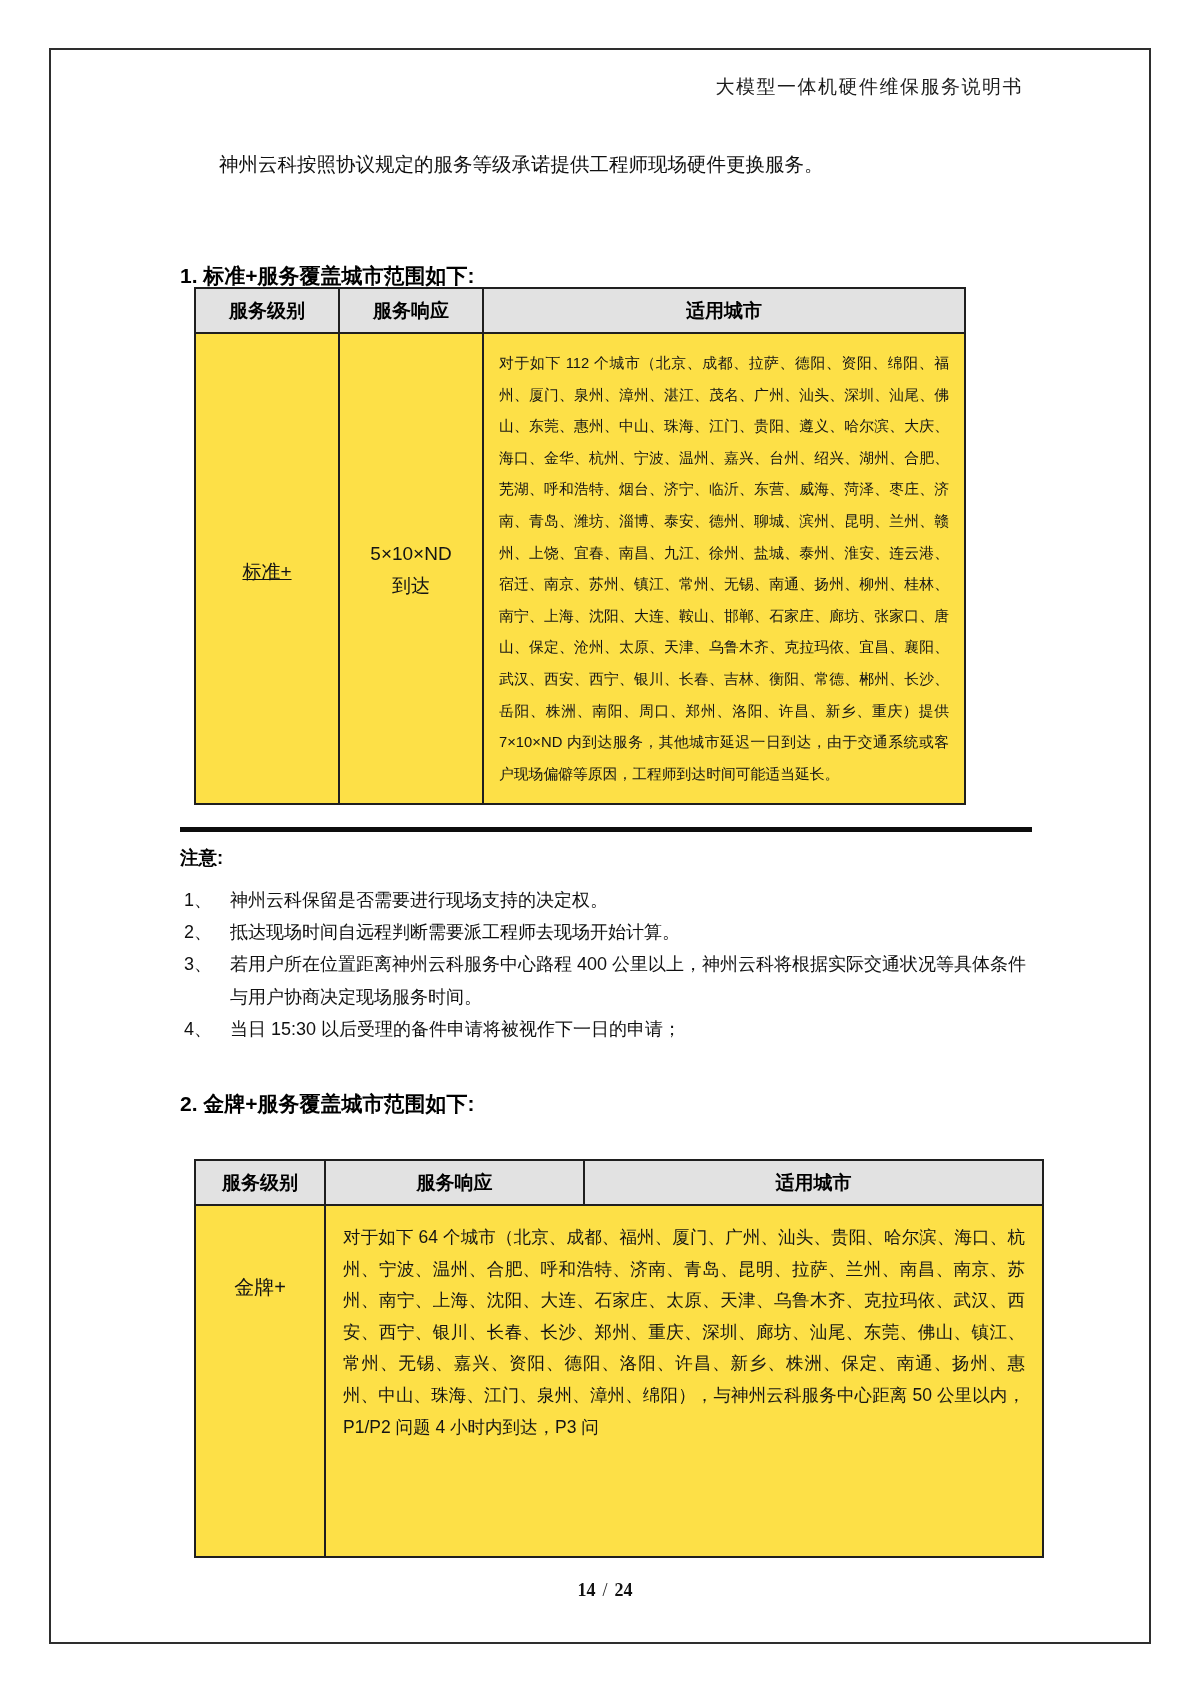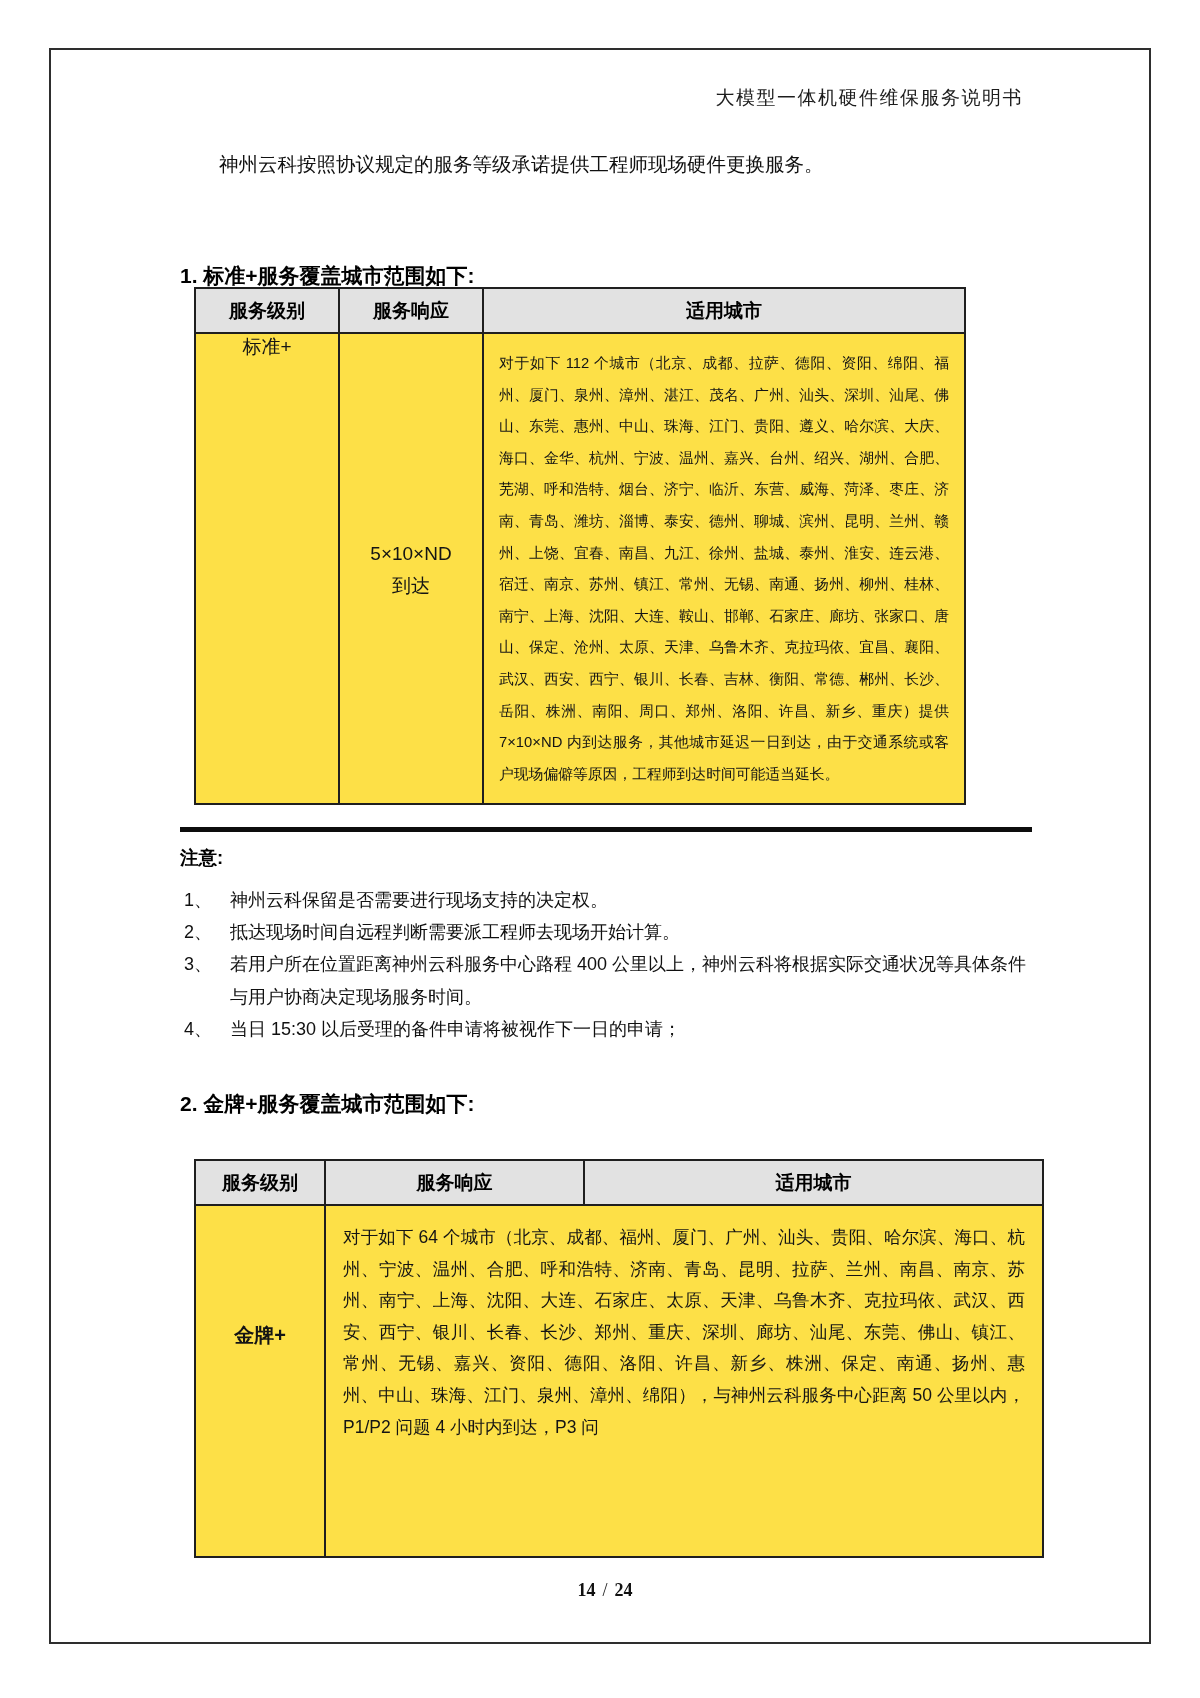--- a/index.html
+++ b/index.html
@@ -8,21 +8,21 @@
     width:1200px;height:1698px;
     font-family:"Liberation Sans",sans-serif;
     color:#1b1b1b;
     overflow:hidden;
   }
   .frame{
     position:absolute;left:49px;top:48px;width:1102px;height:1596px;
     border:2px solid #2e2e2e;box-sizing:border-box;
   }
   .header-title{
-    position:absolute;top:85px;right:177px;
+    position:absolute;top:74px;right:177px;
     font-family:"Liberation Serif",serif;
     font-size:19px;color:#1c1c1c;letter-spacing:1.5px;
   }
   .intro{
     position:absolute;left:219px;top:151px;width:820px;
     font-size:19.5px;color:#101010;
   }
   .sec-heading{
     position:absolute;left:180px;
     font-size:21px;font-weight:bold;color:#000;
@@ -49,22 +49,22 @@
   .cell-r{border-right:2px solid #1f1f1f;}
 
   .tbl1 .c1{width:144px;flex:none;}
   .tbl1 .c2{width:144px;flex:none;}
   .tbl1 .c3{flex:1;}
   .tbl2 .c1{width:130px;flex:none;}
   .tbl2 .c2{width:259px;flex:none;}
   .tbl2 .c3{flex:1;}
 
   .level{ text-align:center;font-size:19px;color:#141414;}
-  .tbl1 .td.c1 .level{}
-  .tbl2 .td.c1 .level{padding-top:116px;font-size:20px;font-weight:bold;}
+  .tbl1 .td.c1 .level{padding-top:225px;text-decoration:underline;}
+  .tbl2 .td.c1 .level{padding-top:68px;font-size:20px;}
 
   .resp{text-align:center;font-size:19px;color:#141414;}
   .tbl1 .resp{padding-top:204px;line-height:32px;}
   .tbl2 .resp{padding-top:109px;line-height:33px;padding-left:8px;padding-right:8px;}
   .tbl2 .resp .resp-l2{margin-top:16px;}
 
   .cities{
     text-align:justify;color:#141414;
   }
   .tbl1 .cities{padding:14px 15px 0 15px;font-size:14.8px;line-height:31.6px;}

